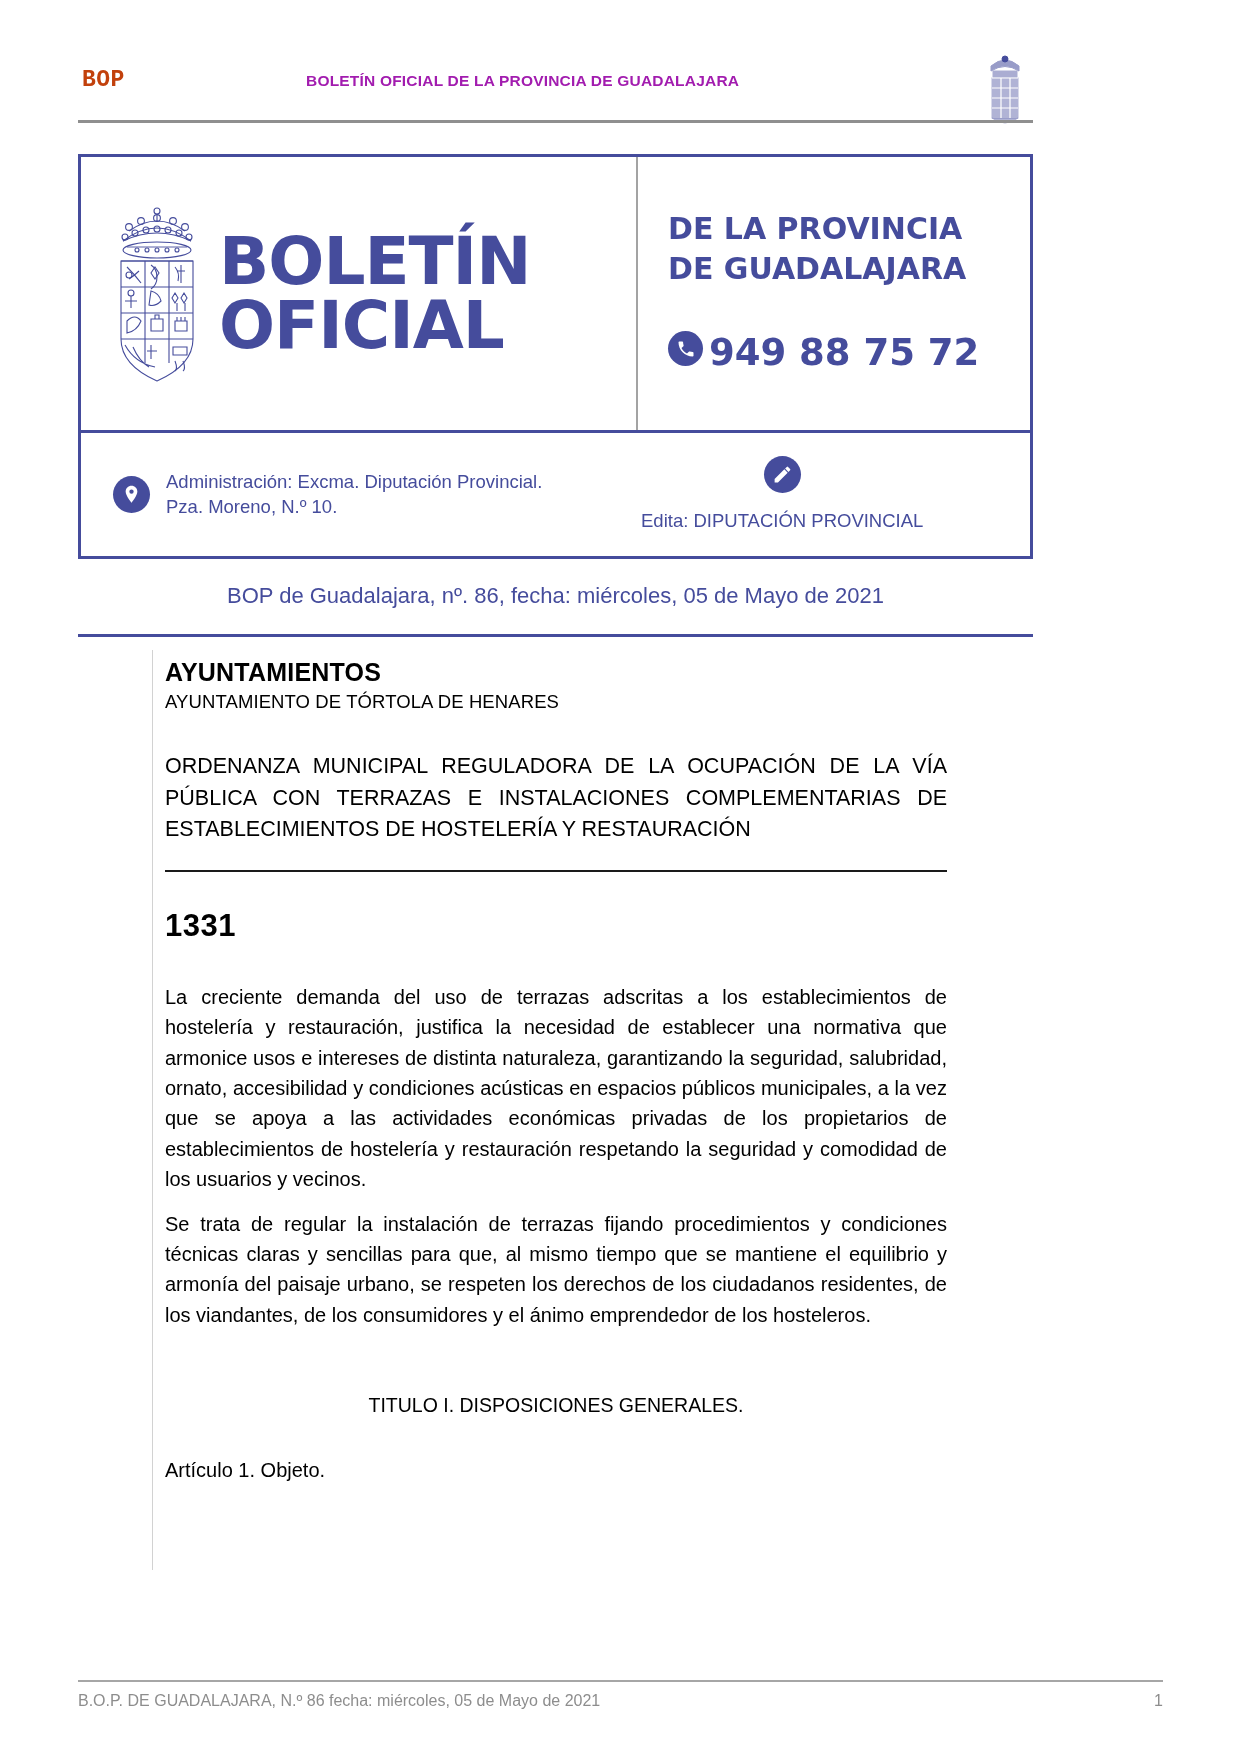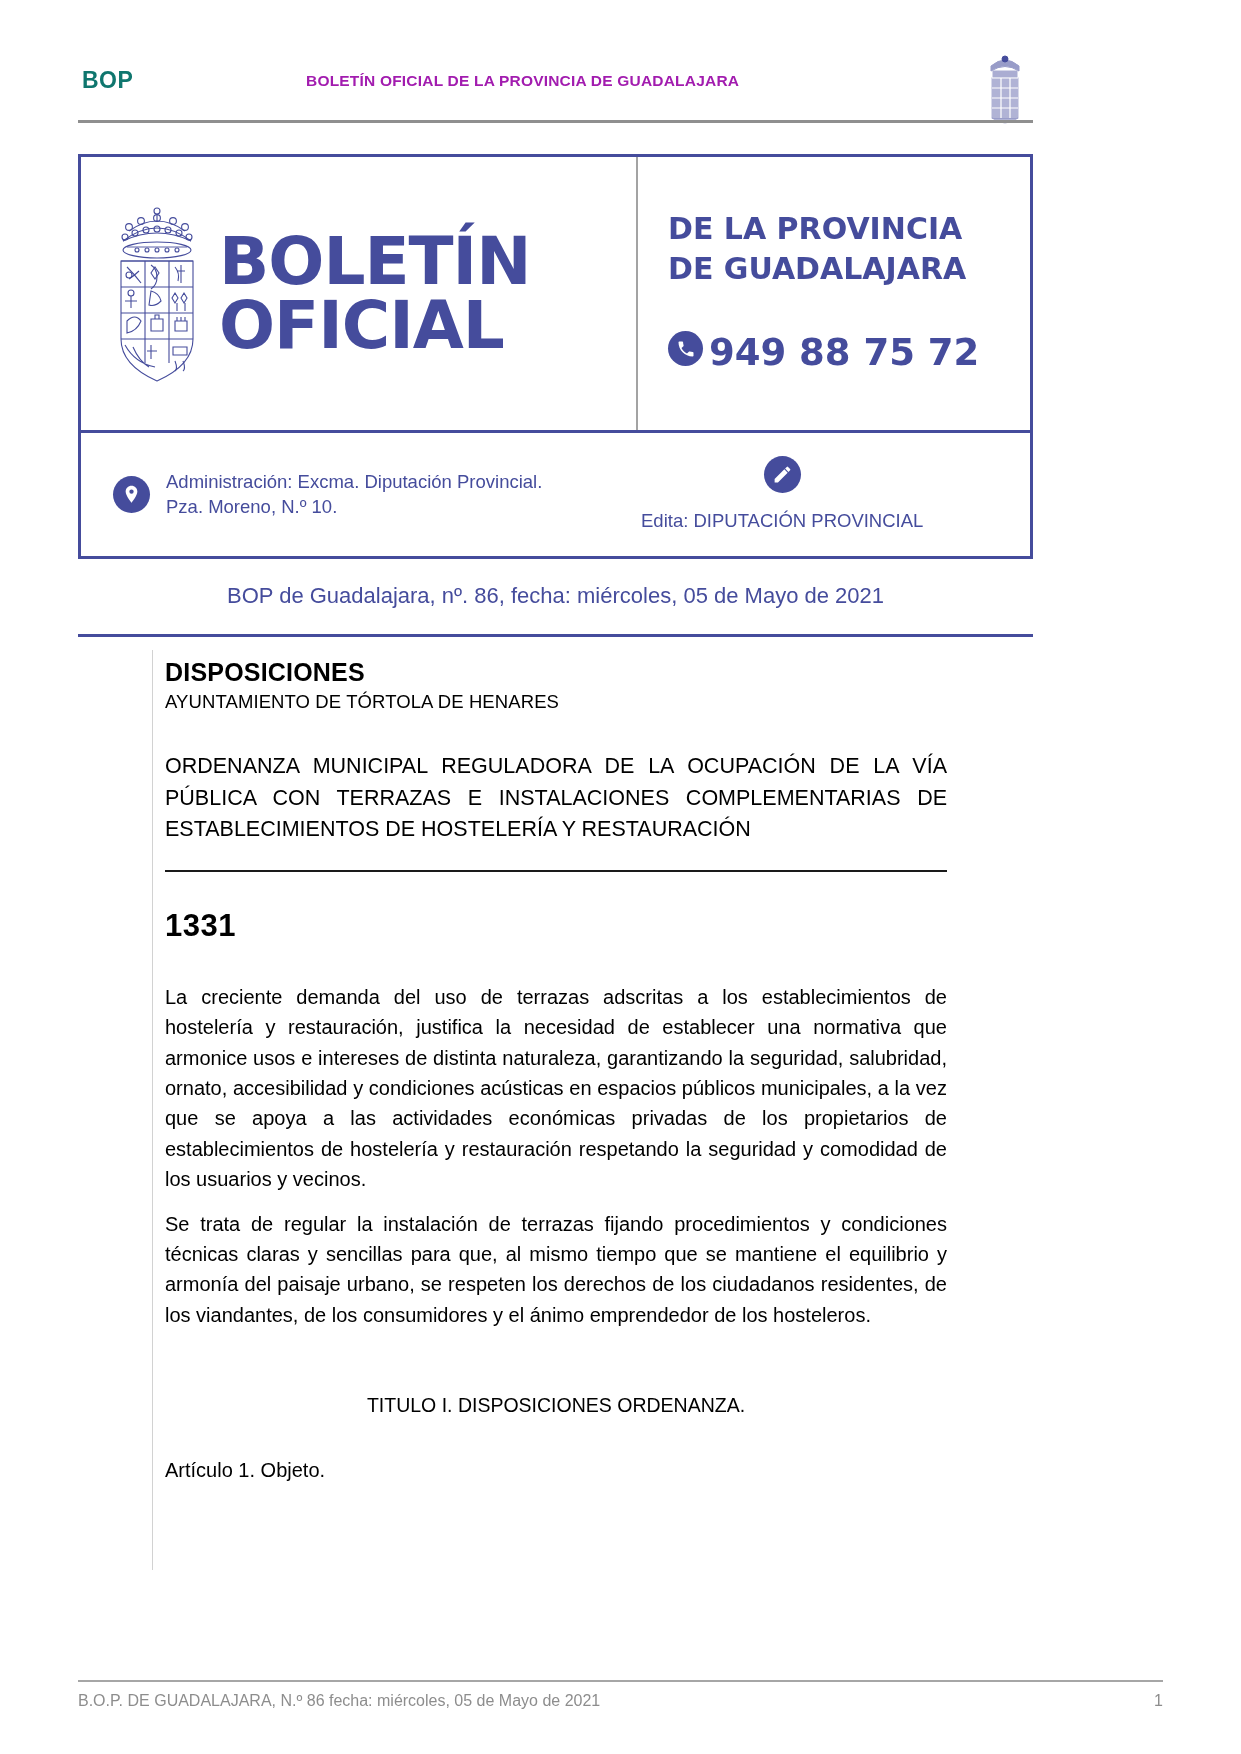--- a/index.html
+++ b/index.html
@@ -25,22 +25,22 @@
     width: 955px;
     height: 70px;
   }
   .hdr-bop {
     position: absolute;
     left: 4px;
     top: 12px;
     font-size: 23px;
     font-weight: bold;
     letter-spacing: 0.5px;
-    color: #0f766e;
-    font-family: Liberation Sans, sans-serif;
+    color: #c2410c;
+    font-family: Liberation Mono, monospace;
   }
   .hdr-title {
     position: absolute;
     left: 228px;
     top: 17px;
     font-size: 15.5px;
     font-weight: bold;
     letter-spacing: 0.2px;
     color: #a21caf;
     white-space: nowrap;
@@ -405,32 +405,32 @@
       <span class="mb-text">Edita: DIPUTACIÓN PROVINCIAL</span>
     </div>
   </div>
 </div>
 
 <div class="date-line">BOP de Guadalajara, nº. 86, fecha: miércoles, 05 de Mayo de 2021</div>
 <div class="date-rule"></div>
 
 <div class="content-sidebar"></div>
 <div class="content">
-  <h1 class="section-head">DISPOSICIONES</h1>
+  <h1 class="section-head">AYUNTAMIENTOS</h1>
   <div class="section-sub">AYUNTAMIENTO DE TÓRTOLA DE HENARES</div>
 
   <div class="doc-title">ORDENANZA MUNICIPAL REGULADORA DE LA OCUPACIÓN DE LA VÍA PÚBLICA CON TERRAZAS E INSTALACIONES COMPLEMENTARIAS DE ESTABLECIMIENTOS DE HOSTELERÍA Y RESTAURACIÓN</div>
   <div class="title-rule"></div>
 
   <div class="doc-number">1331</div>
 
   <p class="body-par">La creciente demanda del uso de terrazas adscritas a los establecimientos de hostelería y restauración, justifica la necesidad de establecer una normativa que armonice usos e intereses de distinta naturaleza, garantizando la seguridad, salubridad, ornato, accesibilidad y condiciones acústicas en espacios públicos municipales, a la vez que se apoya a las actividades económicas privadas de los propietarios de establecimientos de hostelería y restauración respetando la seguridad y comodidad de los usuarios y vecinos.</p>
   <p class="body-par tight">Se trata de regular la instalación de terrazas fijando procedimientos y condiciones técnicas claras y sencillas para que, al mismo tiempo que se mantiene el equilibrio y armonía del paisaje urbano, se respeten los derechos de los ciudadanos residentes, de los viandantes, de los consumidores y el ánimo emprendedor de los hosteleros.</p>
 
-  <div class="titulo-center">TITULO I. DISPOSICIONES ORDENANZA.</div>
+  <div class="titulo-center">TITULO I. DISPOSICIONES GENERALES.</div>
   <div class="articulo">Artículo 1. Objeto.</div>
 </div>
 
 <div class="footer-rule"></div>
 <div class="footer">
   <span>B.O.P. DE GUADALAJARA, N.º 86 fecha: miércoles, 05 de Mayo de 2021</span>
   <span>1</span>
 </div>
 
 </body></html>

